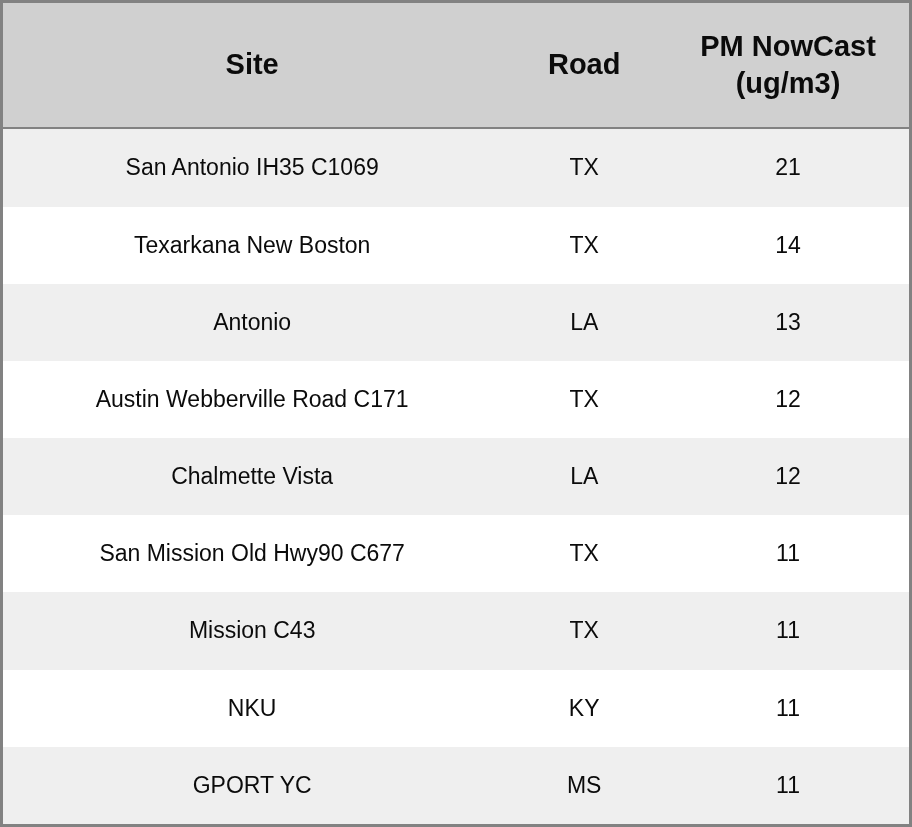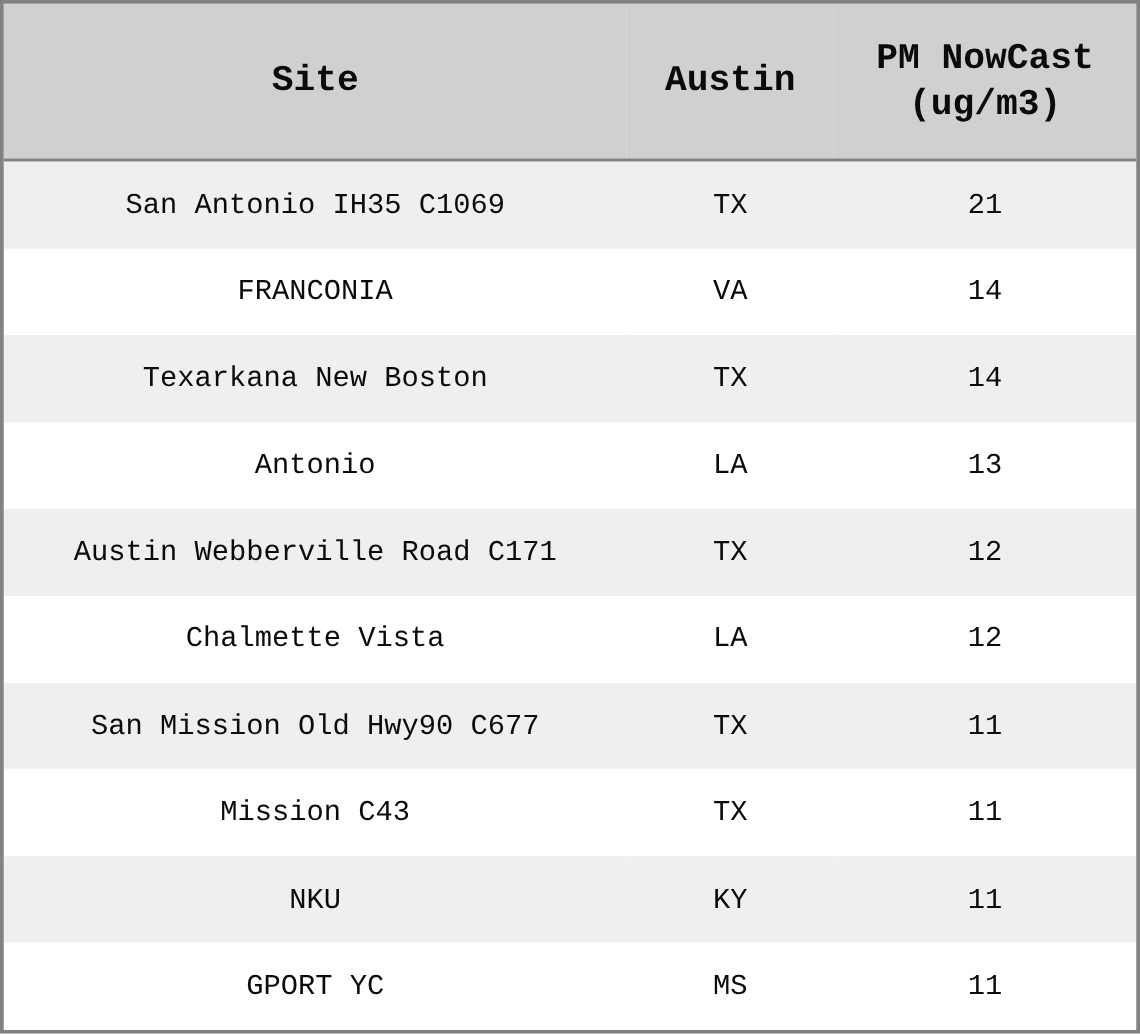--- a/index.html
+++ b/index.html
@@ -5,21 +5,21 @@
   html, body {
     margin: 0;
     padding: 0;
     background: #ffffff;
   }
   .table-wrap {
     width: 912px;
     height: 827px;
     box-sizing: border-box;
     border: 3px solid #828282;
-    font-family: Liberation Mono, monospace;
+    font-family: Liberation Sans, sans-serif;
     color: #0b0b0b;
     overflow: hidden;
   }
   table.data-table {
     width: 100%;
     height: 100%;
     border-collapse: collapse;
     table-layout: fixed;
   }
   col.col-site  { width: 55%; }
@@ -55,34 +55,29 @@
 <div class="table-wrap">
   <table class="data-table">
     <colgroup>
       <col class="col-site">
       <col class="col-state">
       <col class="col-pm">
     </colgroup>
     <thead>
       <tr>
         <th>Site</th>
-        <th>Austin</th>
+        <th>Road</th>
         <th>PM NowCast (ug/m3)</th>
       </tr>
     </thead>
     <tbody id="table-body">
         <tr>
           <td>San Antonio IH35 C1069</td>
           <td>TX</td>
           <td>21</td>
-        </tr>
-        <tr>
-          <td>FRANCONIA</td>
-          <td>VA</td>
-          <td>14</td>
         </tr>
         <tr>
           <td>Texarkana New Boston</td>
           <td>TX</td>
           <td>14</td>
         </tr>
         <tr>
           <td>Antonio</td>
           <td>LA</td>
           <td>13</td>

